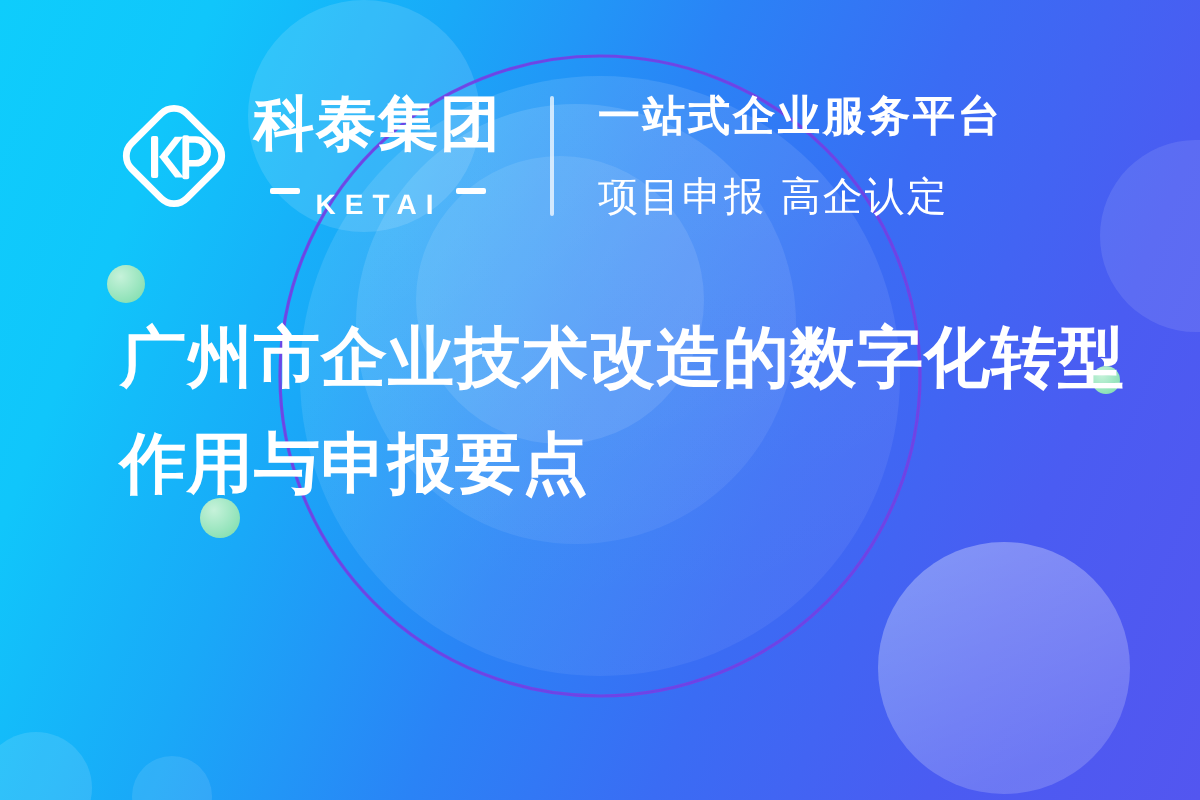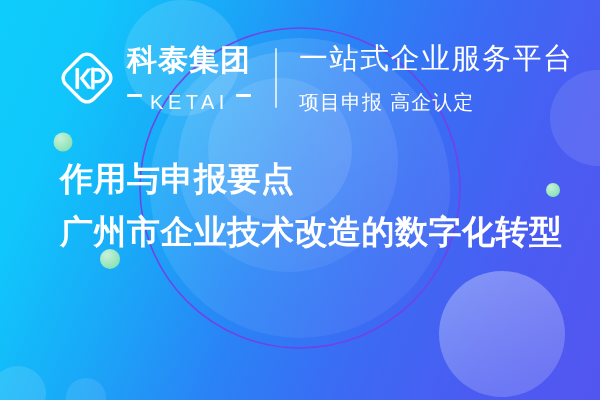--- a/index.html
+++ b/index.html
@@ -61,22 +61,22 @@
     width:100%;
     justify-content:center;
   }
   .brand-en-row .dash{
     display:block;
     width:15px; height:3px;
     background:#ffffff;
     border-radius:1px;
   }
   .brand-en{
-    font-size:20px;
-    font-weight:normal;
+    font-size:14px;
+    font-weight:bold;
     color:#ffffff;
     letter-spacing:4.5px;
     line-height:1;
     margin:12px 7px 0 7px;
     padding-left:1px;
     white-space:nowrap;
   }
 
   .divider{
     width:2px;
@@ -86,25 +86,25 @@
     margin-right:22px;
     border-radius:1px;
     align-self:center;
   }
 
   .tagline{
     display:flex; flex-direction:column;
     justify-content:center;
   }
   .tagline-main{
-    font-size:29px;
+    font-size:21px;
     color:#ffffff;
     line-height:1.06;
     letter-spacing:1.5px;
-    font-weight:400;
+    font-weight:700;
     font-family:"DejaVu Sans","Liberation Sans",sans-serif;
     white-space:nowrap;
   }
   .tagline-sub{
     font-size:20px;
     color:#ffffff;
     line-height:1.1;
     letter-spacing:1px;
     margin-top:17px;
     font-weight:400;
@@ -211,17 +211,17 @@
 
     <div class="divider"></div>
 
     <div class="tagline">
       <div class="tagline-main">一站式企业服务平台</div>
       <div class="tagline-sub">项目申报 高企认定</div>
     </div>
   </div>
 
   <div class="title">
+    <div class="title-line">广州市企业技术改造的数字化转型</div>
     <div class="title-line">作用与申报要点</div>
-    <div class="title-line">广州市企业技术改造的数字化转型</div>
   </div>
 
 </div>
 
 </body></html>

